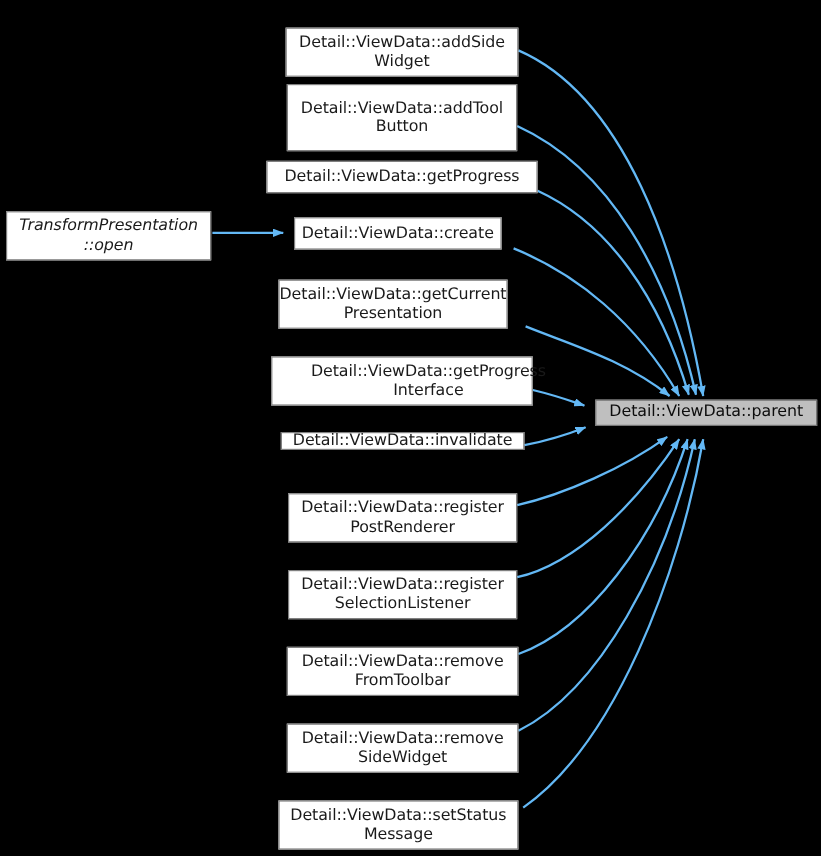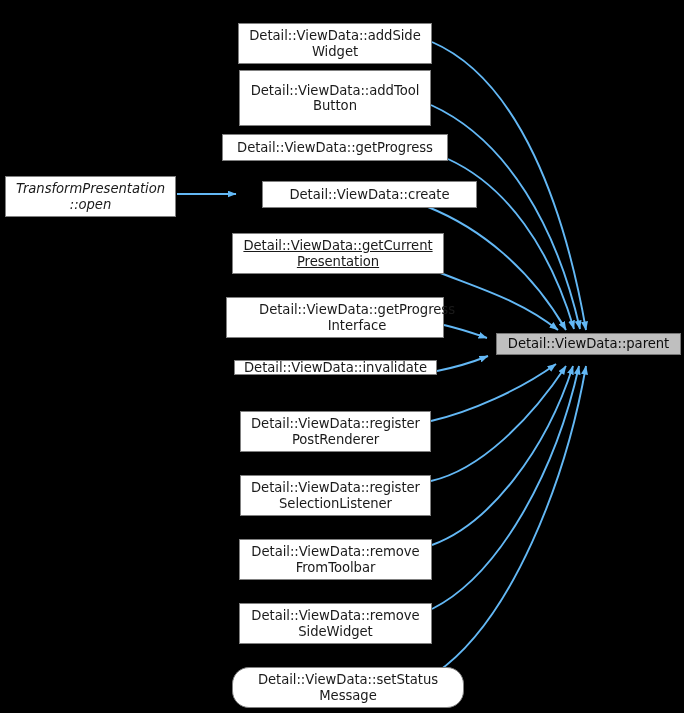--- a/index.html
+++ b/index.html
@@ -79,32 +79,32 @@
   </svg>
 
   <div id="nodes-group">
       <div class="node" style="left: 5px; top: 176px; width: 171px; height: 41px; font-style: italic;"><span class="node-label">TransformPresentation
 ::open</span></div>
       <div class="node" style="left: 238px; top: 5px; width: 194px; height: 41px; margin-top: 18px;"><span class="node-label">Detail::ViewData::addSide
 Widget</span></div>
       <div class="node" style="left: 239px; top: 70px; width: 192px; height: 56px;"><span class="node-label">Detail::ViewData::addTool
 Button</span></div>
       <div class="node" style="left: 222px; top: 134px; width: 226px; height: 27px;"><span class="node-label">Detail::ViewData::getProgress</span></div>
-      <div class="node" style="left: 262px; top: 181px; width: 215px; height: 27px;"><span class="node-label">Detail::ViewData::create</span></div>
-      <div class="node" style="left: 232px; top: 233px; width: 212px; height: 41px; text-decoration: underline;"><span class="node-label">Detail::ViewData::getCurrent
+      <div class="node" style="left: 245px; top: 181px; width: 173px; height: 27px;"><span class="node-label">Detail::ViewData::create</span></div>
+      <div class="node" style="left: 232px; top: 233px; width: 191px; height: 41px;"><span class="node-label">Detail::ViewData::getCurrent
 Presentation</span></div>
       <div class="node" style="left: 226px; top: 297px; width: 218px; height: 41px; padding-left: 44px;"><span class="node-label">Detail::ViewData::getProgress
 Interface</span></div>
       <div class="node" style="left: 234px; top: 360px; width: 203px; height: 15px;"><span class="node-label">Detail::ViewData::invalidate</span></div>
       <div class="node" style="left: 240px; top: 411px; width: 191px; height: 41px;"><span class="node-label">Detail::ViewData::register
 PostRenderer</span></div>
       <div class="node" style="left: 240px; top: 475px; width: 191px; height: 41px;"><span class="node-label">Detail::ViewData::register
 SelectionListener</span></div>
       <div class="node" style="left: 239px; top: 539px; width: 193px; height: 41px;"><span class="node-label">Detail::ViewData::remove
 FromToolbar</span></div>
       <div class="node" style="left: 239px; top: 603px; width: 193px; height: 41px;"><span class="node-label">Detail::ViewData::remove
 SideWidget</span></div>
-      <div class="node" style="left: 232px; top: 667px; width: 232px; height: 41px; border-radius: 17px;"><span class="node-label">Detail::ViewData::setStatus
+      <div class="node" style="left: 232px; top: 667px; width: 200px; height: 41px;"><span class="node-label">Detail::ViewData::setStatus
 Message</span></div>
       <div class="node target" style="left: 496px; top: 333px; width: 185px; height: 22px;"><span class="node-label">Detail::ViewData::parent</span></div>
     </div>
 
 </div>
 
 </body></html>

